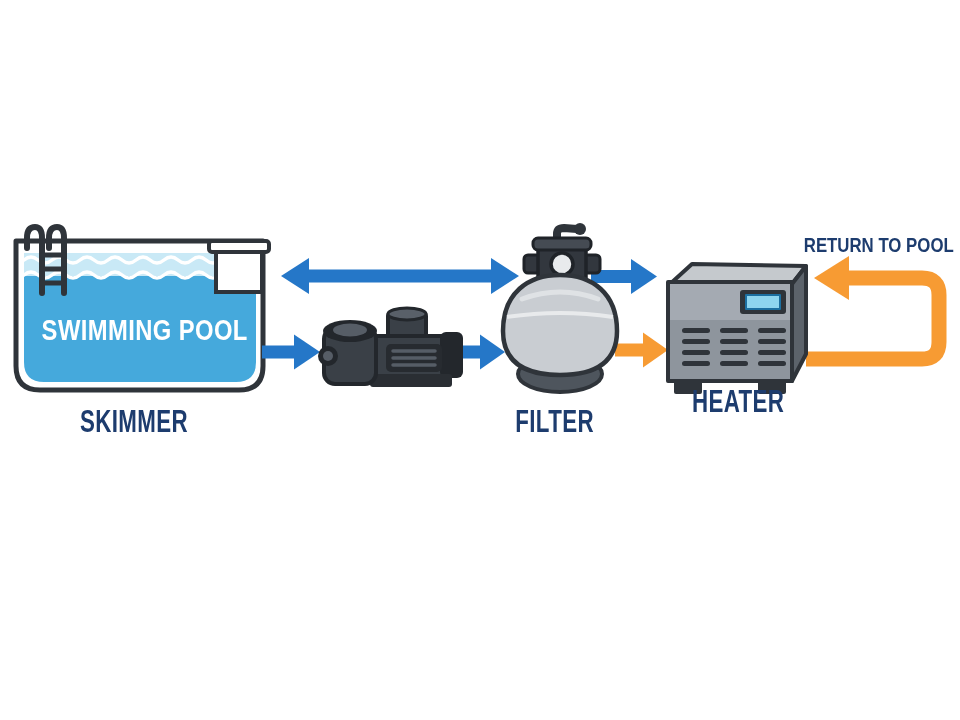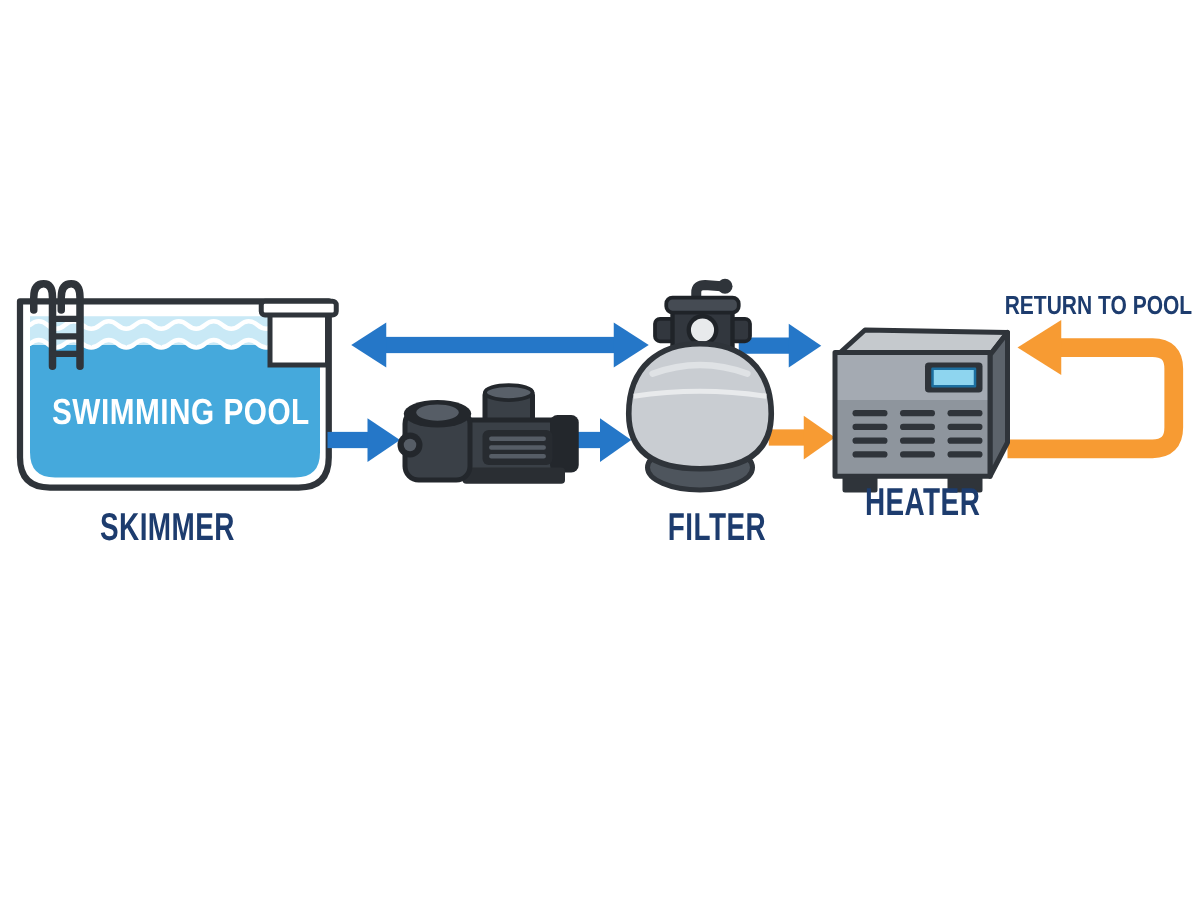--- a/index.html
+++ b/index.html
@@ -149,21 +149,21 @@
     </g>
   </svg>
 
   <div class="lbl pool-label" style="left:19px;top:314px;width:240px;">
     <span>SWIMMING POOL</span>
   </div>
 
   <div class="lbl component-label" style="left:34px;top:404px;width:200px;">
     <span>SKIMMER</span>
   </div>
-  <div class="lbl component-label" style="left:474px;top:404px;width:200px;">
+  <div class="lbl component-label" style="left:455px;top:404px;width:200px;">
     <span>FILTER</span>
   </div>
   <div class="lbl component-label" style="left:638px;top:384px;width:200px;text-decoration:underline;">
     <span>HEATER</span>
   </div>
 
   <div class="lbl return-label" style="left:779px;top:233px;width:200px;">
     <span>RETURN TO POOL</span>
   </div>
 

